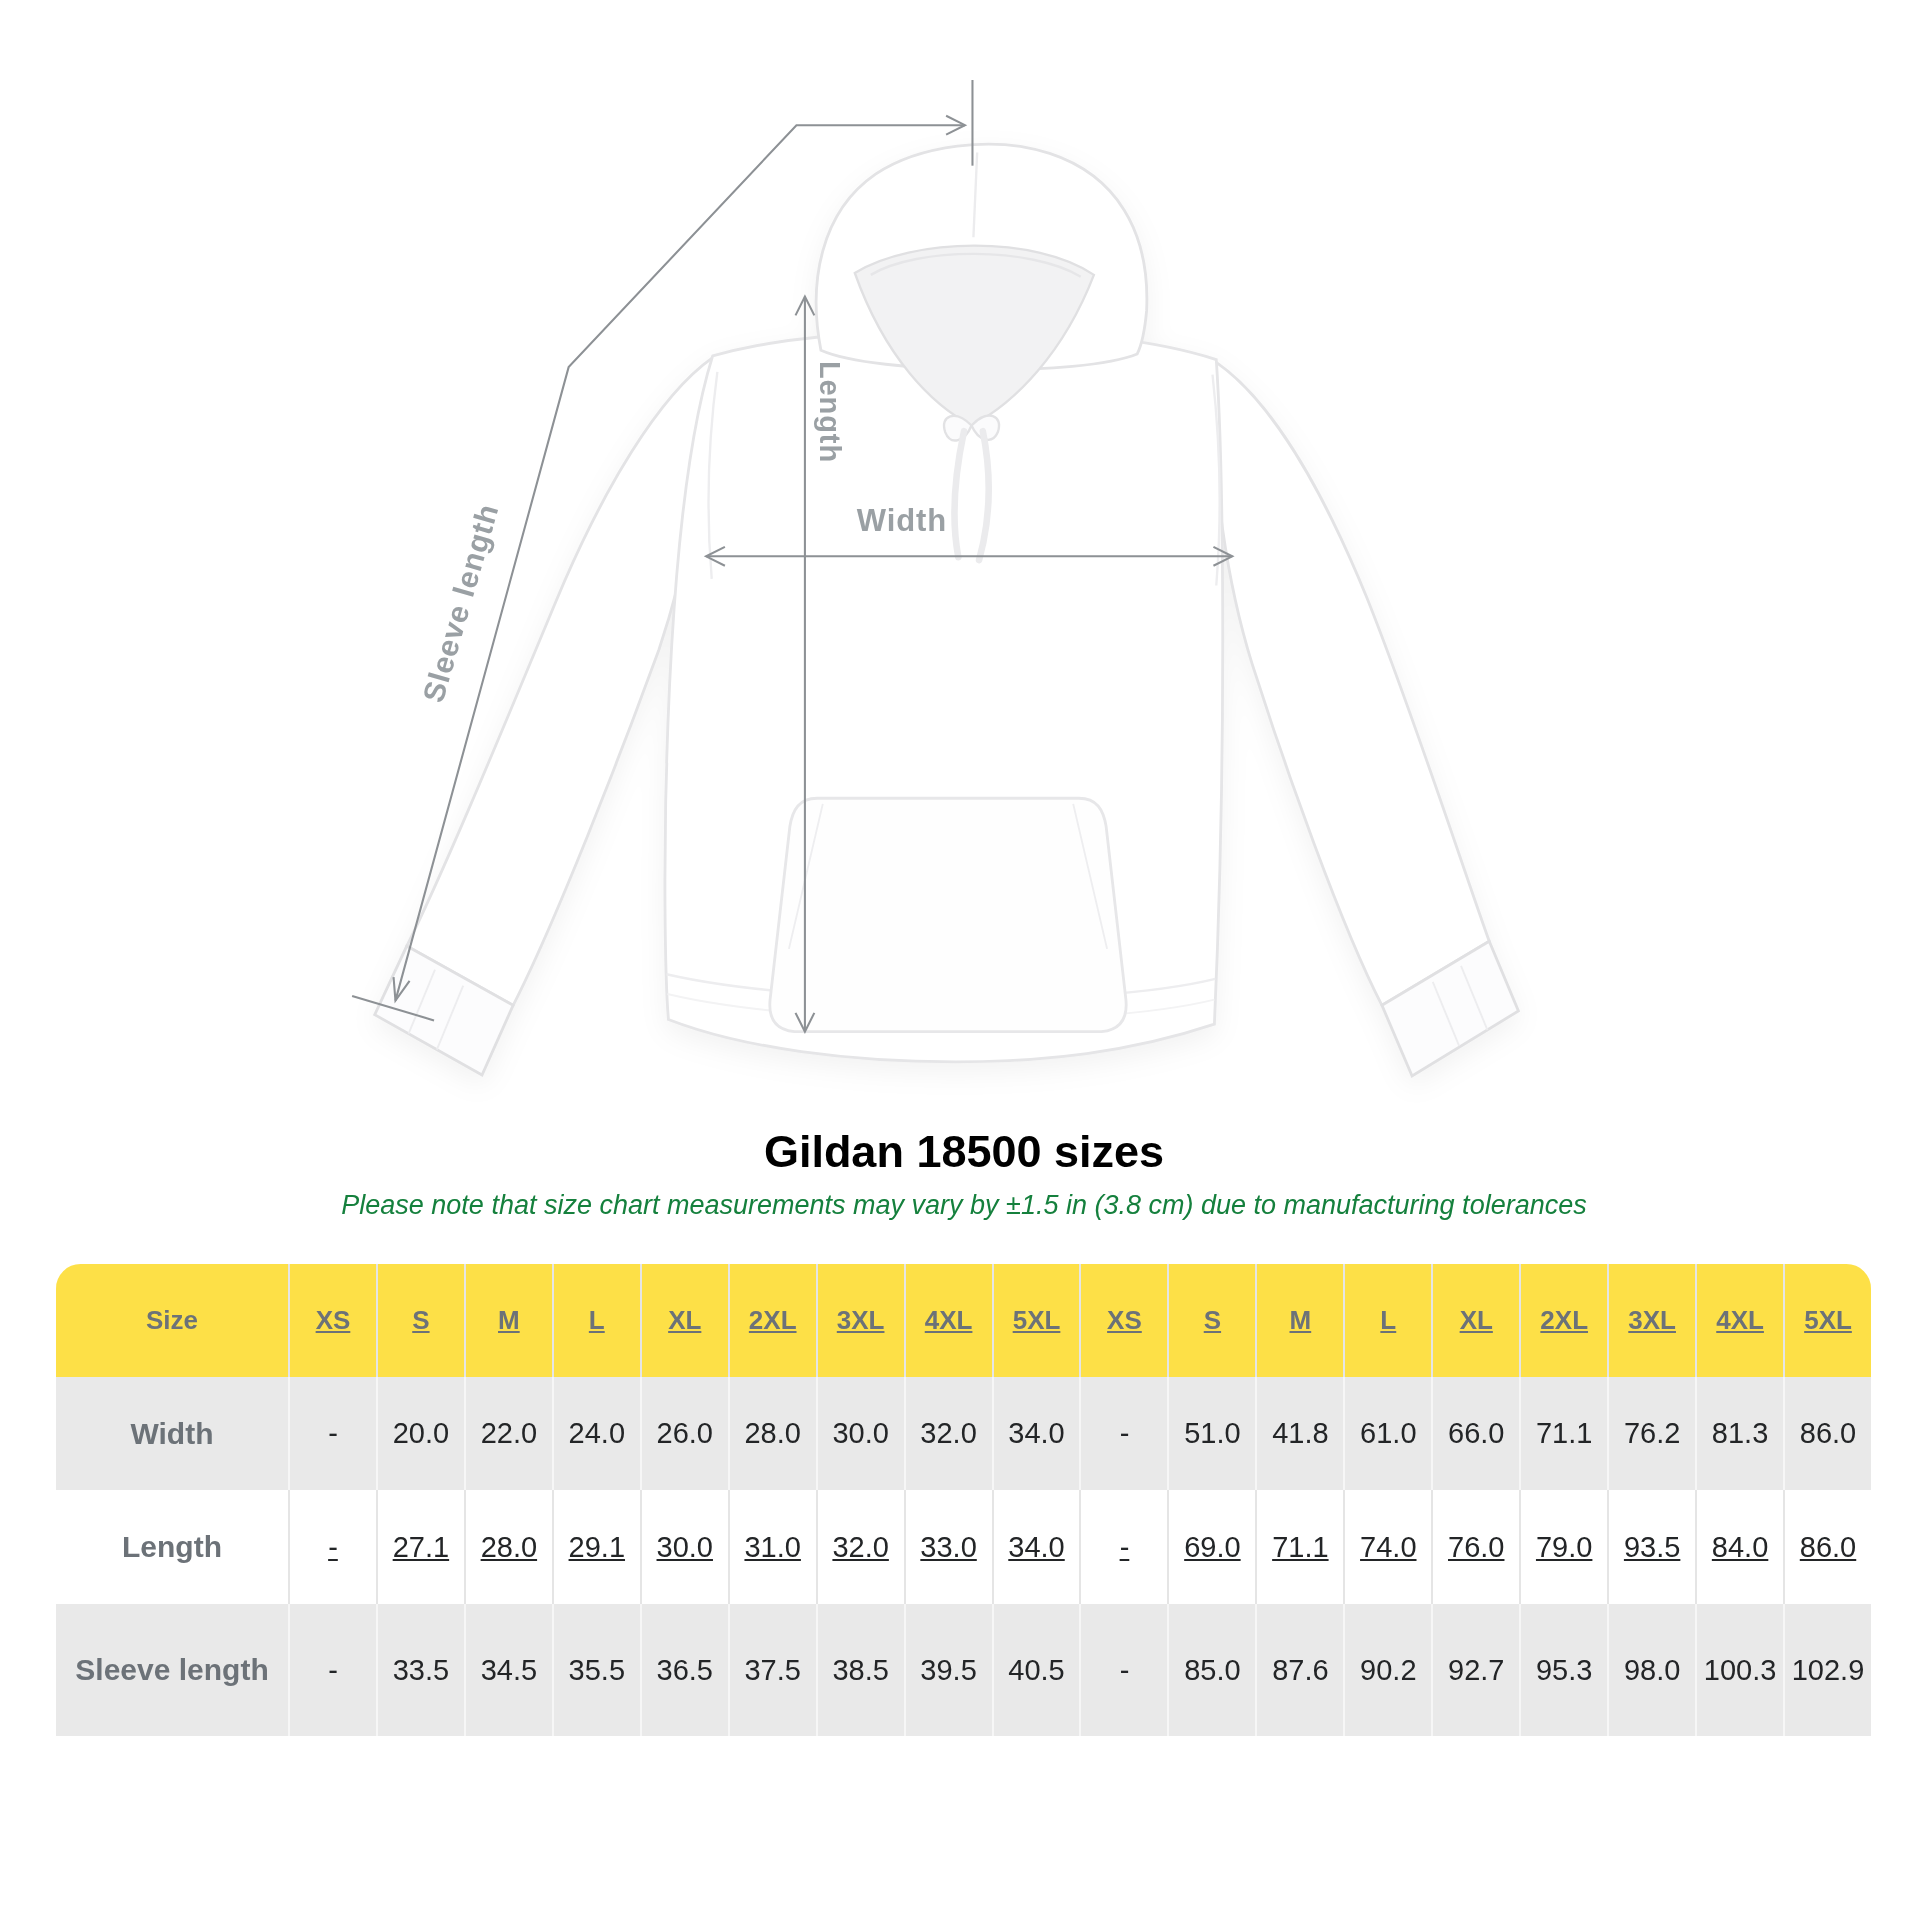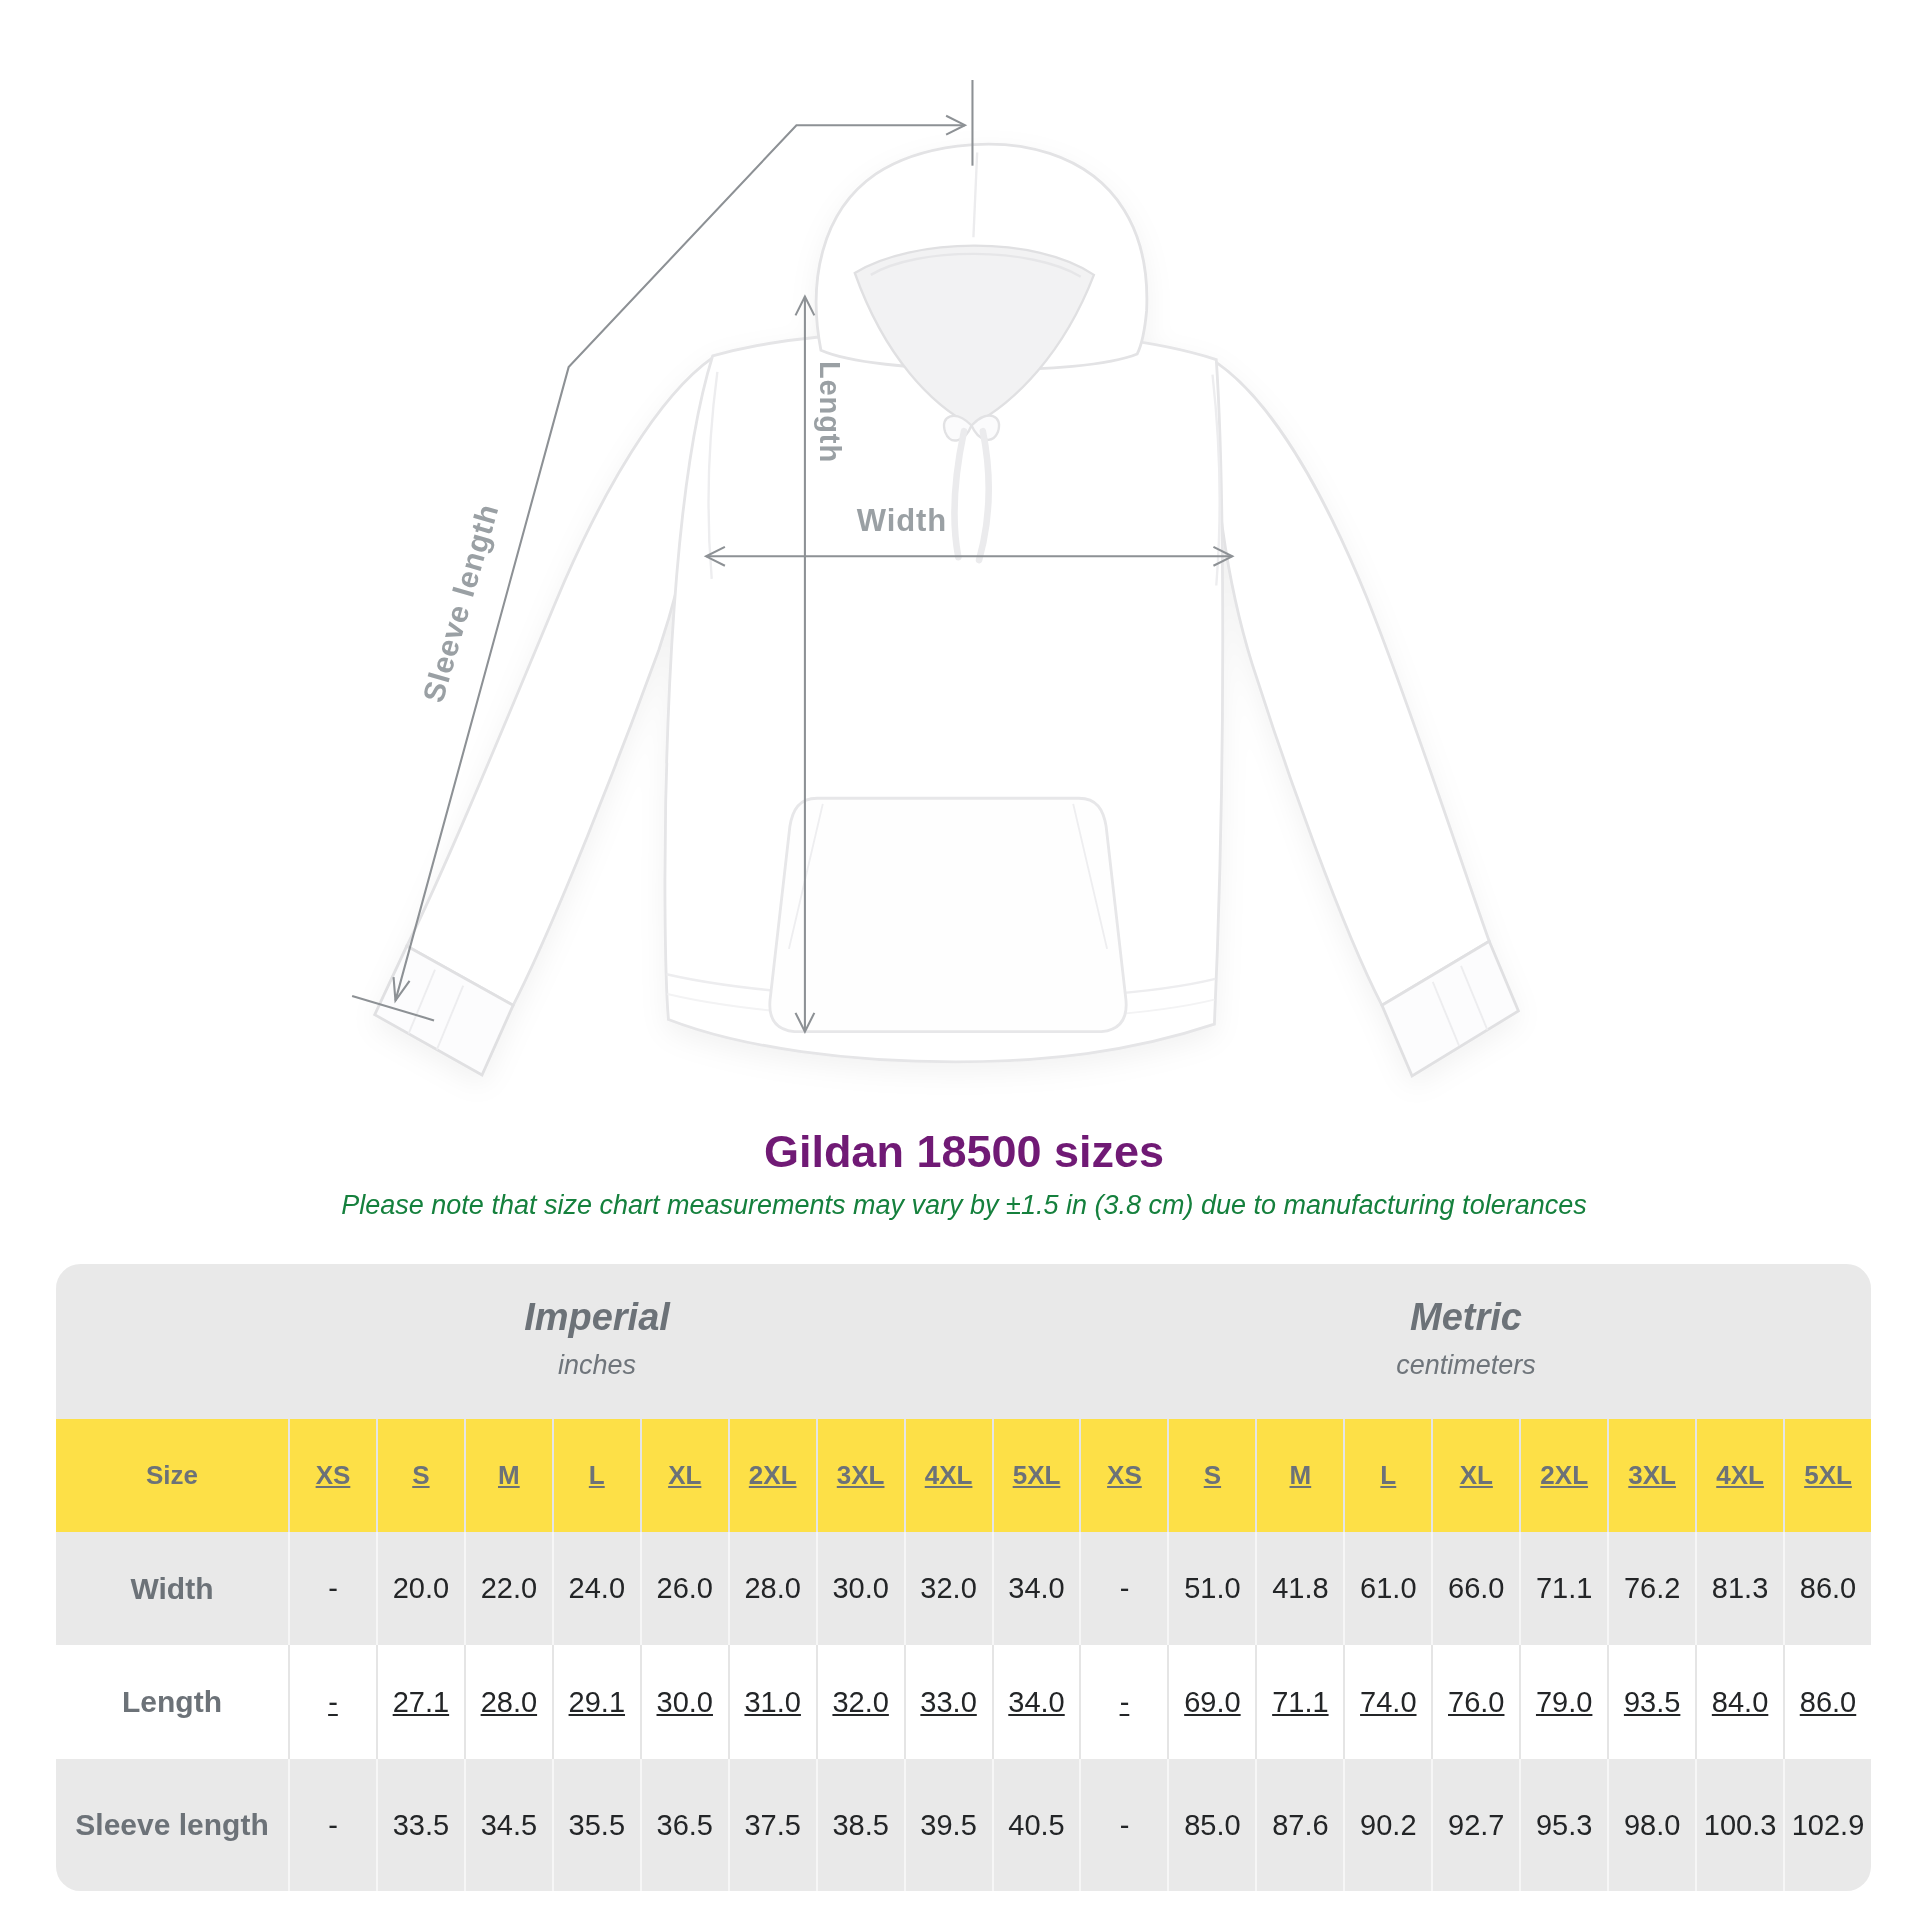--- a/index.html
+++ b/index.html
@@ -19,21 +19,21 @@
     color:#9aa0a4;
     white-space:nowrap;
     letter-spacing:0.9px;
   }
   #width-label{left:902px;top:521px;font-size:31px;transform:translate(-50%,-50%);}
   #length-label{left:829px;top:412px;font-size:29px;transform:translate(-50%,-50%) rotate(90deg);}
   #sleeve-label{left:461px;top:603px;font-size:30px;transform:translate(-50%,-50%) rotate(-74deg);}
   
   #page-title{
     position:absolute;left:0;top:1126px;width:100%;
-    text-align:center;font-size:45px;font-weight:bold;color:#701a75;
+    text-align:center;font-size:45px;font-weight:bold;color:#000000;
   }
   #page-subtitle{
     position:absolute;left:0;top:1190px;width:100%;
     text-align:center;font-size:27px;font-style:italic;color:#15803d;
   }
   
   #size-table{
     position:absolute;left:56px;top:1264px;width:1815px;height:627px;
     border-radius:24.5px;overflow:hidden;
   }
@@ -130,30 +130,20 @@
 
   <div id="sleeve-label" class="dim-label">Sleeve length</div>
   <div id="length-label" class="dim-label">Length</div>
   <div id="width-label" class="dim-label">Width</div>
 
   <div id="page-title">Gildan 18500 sizes</div>
   <div id="page-subtitle">Please note that size chart measurements may vary by ±1.5 in (3.8 cm) due to manufacturing tolerances</div>
 
   <div id="size-table">
 
-    <div id="unit-band">
-      <div class="unit-group" id="unit-group-imperial">
-        <div class="unit-name">Imperial</div>
-        <div class="unit-sub">inches</div>
-      </div>
-      <div class="unit-group" id="unit-group-metric">
-        <div class="unit-name">Metric</div>
-        <div class="unit-sub">centimeters</div>
-      </div>
-    </div>
 
     <div class="trow" id="header-row">
       <div class="tc th">Size</div>
       <div class="tc th sep-w">XS</div>
       <div class="tc th sep-w">S</div>
       <div class="tc th sep-w">M</div>
       <div class="tc th sep-w">L</div>
       <div class="tc th sep-w">XL</div>
       <div class="tc th sep-w">2XL</div>
       <div class="tc th sep-w">3XL</div>

